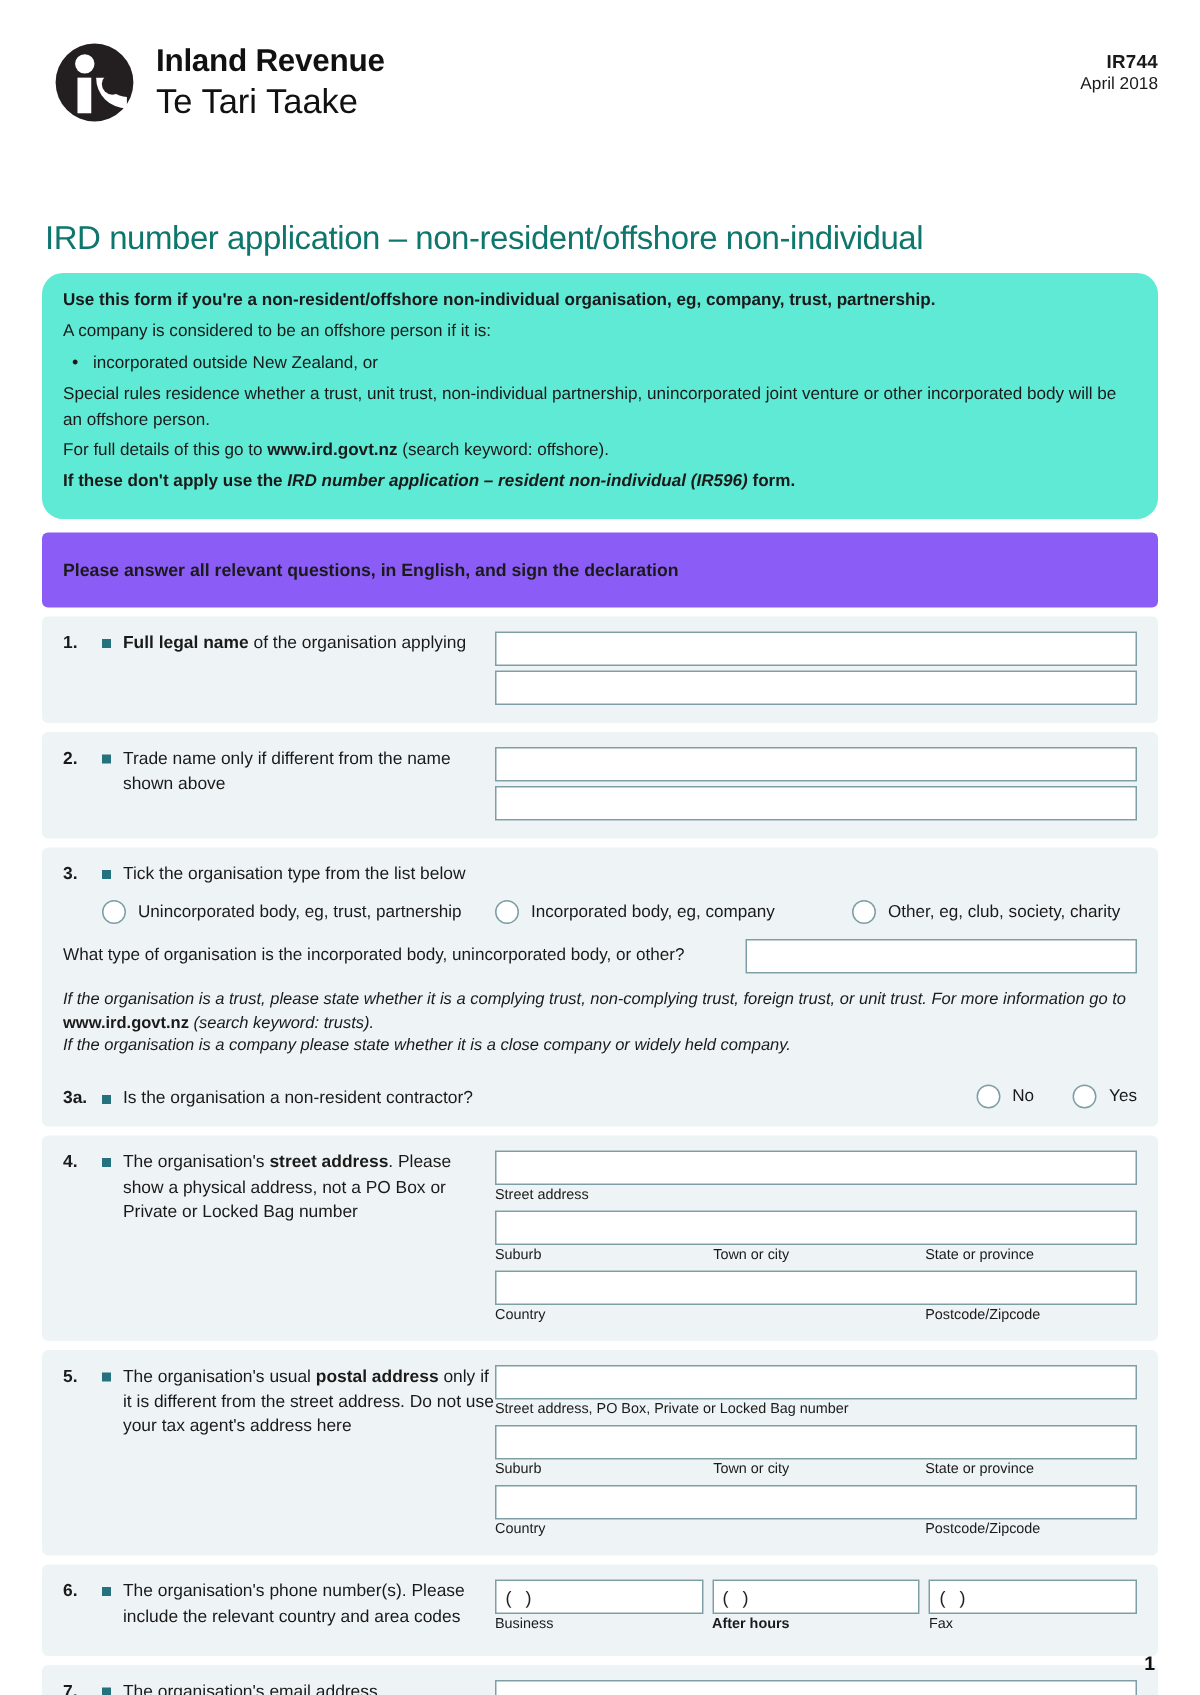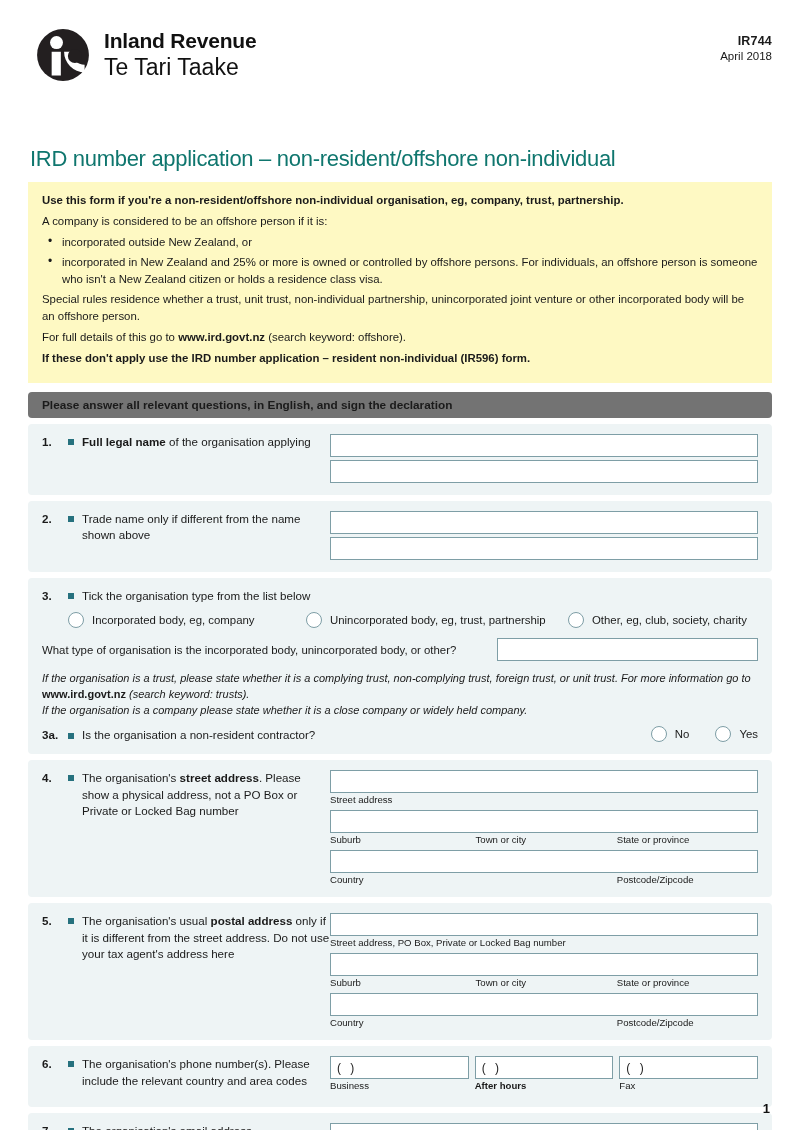--- a/index.html
+++ b/index.html
@@ -32,37 +32,37 @@
   .office-caption { font-size: 11px; margin-top: 2px; }
 
   
   .doc-title {
     font-size: 22px; font-weight: normal; letter-spacing: -0.3px;
     margin: 6px 0 10px 2px; color: #0f766e;
   }
 
   
   .info-box {
-    background: #fef9c3; border-radius: 0;
+    background: #5eead4; border-radius: 14px;
     padding: 10px 14px 12px 14px; font-size: 11.4px; line-height: 1.48;
   }
   .info-box p { margin-bottom: 4px; }
   .info-box .strong { font-weight: bold; }
-  .info-box .ital { }
+  .info-box .ital { font-style: italic; }
   .bullets { list-style: none; margin: 2px 0 4px 0; }
   .bullets li { position: relative; padding-left: 20px; margin-bottom: 3px; }
   .bullets li::before {
     content: "•"; position: absolute; left: 6px; top: -1px; font-size: 12px;
   }
 
   
   .bar {
-    background: #737373; border-radius: 4px;
+    background: #8b5cf6; border-radius: 4px;
     font-size: 11.8px; font-weight: bold;
-    padding: 6px 14px; margin-top: 9px;
+    padding: 18px 14px; margin-top: 9px;
   }
 
   
   .qblock {
     background: #eef4f5; border-radius: 4px;
     margin-top: 6px; padding: 10px 14px 12px 14px;
     position: relative;
   }
   .qrow { display: flex; align-items: flex-start; }
   .qnum { width: 26px; flex: 0 0 26px; font-size: 11.6px; font-weight: bold; padding-top: 1px; }
@@ -101,21 +101,21 @@
   .radio-opt.o1 { flex: 0 0 238px; }
   .radio-opt.o2 { flex: 0 0 262px; }
 
   .q3-type { display: flex; align-items: center; margin-top: 10px; font-size: 11.4px; }
   .q3-type .txt { flex: 0 0 455px; }
   .q3-type .ibox { width: 265px; }
 
   .note { font-size: 11px; font-style: italic; line-height: 1.45; margin-top: 10px; }
   .note b { font-weight: bold; font-style: normal; }
 
-  .q3a { display: flex; align-items: center; margin-top: 7px; }
+  .q3a { display: flex; align-items: center; margin-top: 17px; }
   .q3a .lbl { flex: 1; font-size: 11.6px; position: relative; padding-left: 14px; }
   .q3a .num { width: 26px; flex: 0 0 26px; font-size: 11.6px; font-weight: bold; }
   .q3a .yn { display: flex; align-items: center; gap: 8px; font-size: 11.4px; }
   .q3a .yn.first { margin-right: 26px; }
 
   .page-num {
     position: absolute; right: 30px; bottom: 14px;
     font-size: 13px; font-weight: bold; color: #111;
   }
 </style>
@@ -145,21 +145,20 @@
     </div>
   </div>
 
   <h1 class="doc-title">IRD number application – non-resident/offshore non-individual</h1>
 
   <div class="info-box">
     <p class="strong">Use this form if you're a non-resident/offshore non-individual organisation, eg, company, trust, partnership.</p>
     <p>A company is considered to be an offshore person if it is:</p>
     <ul class="bullets">
       <li>incorporated outside New Zealand, or</li>
-      <li>incorporated in New Zealand and 25% or more is owned or controlled by offshore persons. For individuals, an offshore person is someone who isn't a New Zealand citizen or holds a residence class visa.</li>
     </ul>
     <p>Special rules residence whether a trust, unit trust, non-individual partnership, unincorporated joint venture or other incorporated body will be an offshore person.</p>
     <p><span>For full details of this go to </span><span class="strong">www.ird.govt.nz</span><span> (search keyword: offshore).</span></p>
     <p class="strong"><span>If these don't apply use the </span><span class="ital">IRD number application – resident non-individual (IR596)</span><span> form.</span></p>
   </div>
 
   <div class="bar">Please answer all relevant questions, in English, and sign the declaration</div>
 
   <div class="qblock">
     <div class="qrow">
@@ -183,27 +182,27 @@
     </div>
   </div>
 
   <div class="qblock">
     <div class="qrow">
       <div class="qnum">3.</div>
       <div class="qlabel wide sq">Tick the organisation type from the list below</div>
     </div>
 
     <div class="radio-row" style="padding-left:26px;">
+      <div class="radio-opt o2">
+        <span class="radio"></span>
+        <span>Unincorporated body, eg, trust, partnership</span>
+      </div>
       <div class="radio-opt o1">
         <span class="radio"></span>
         <span>Incorporated body, eg, company</span>
-      </div>
-      <div class="radio-opt o2">
-        <span class="radio"></span>
-        <span>Unincorporated body, eg, trust, partnership</span>
       </div>
       <div class="radio-opt">
         <span class="radio"></span>
         <span>Other, eg, club, society, charity</span>
       </div>
     </div>
 
     <div class="q3-type">
       <div class="txt">What type of organisation is the incorporated body, unincorporated body, or other?</div>
       <div class="ibox"></div>

